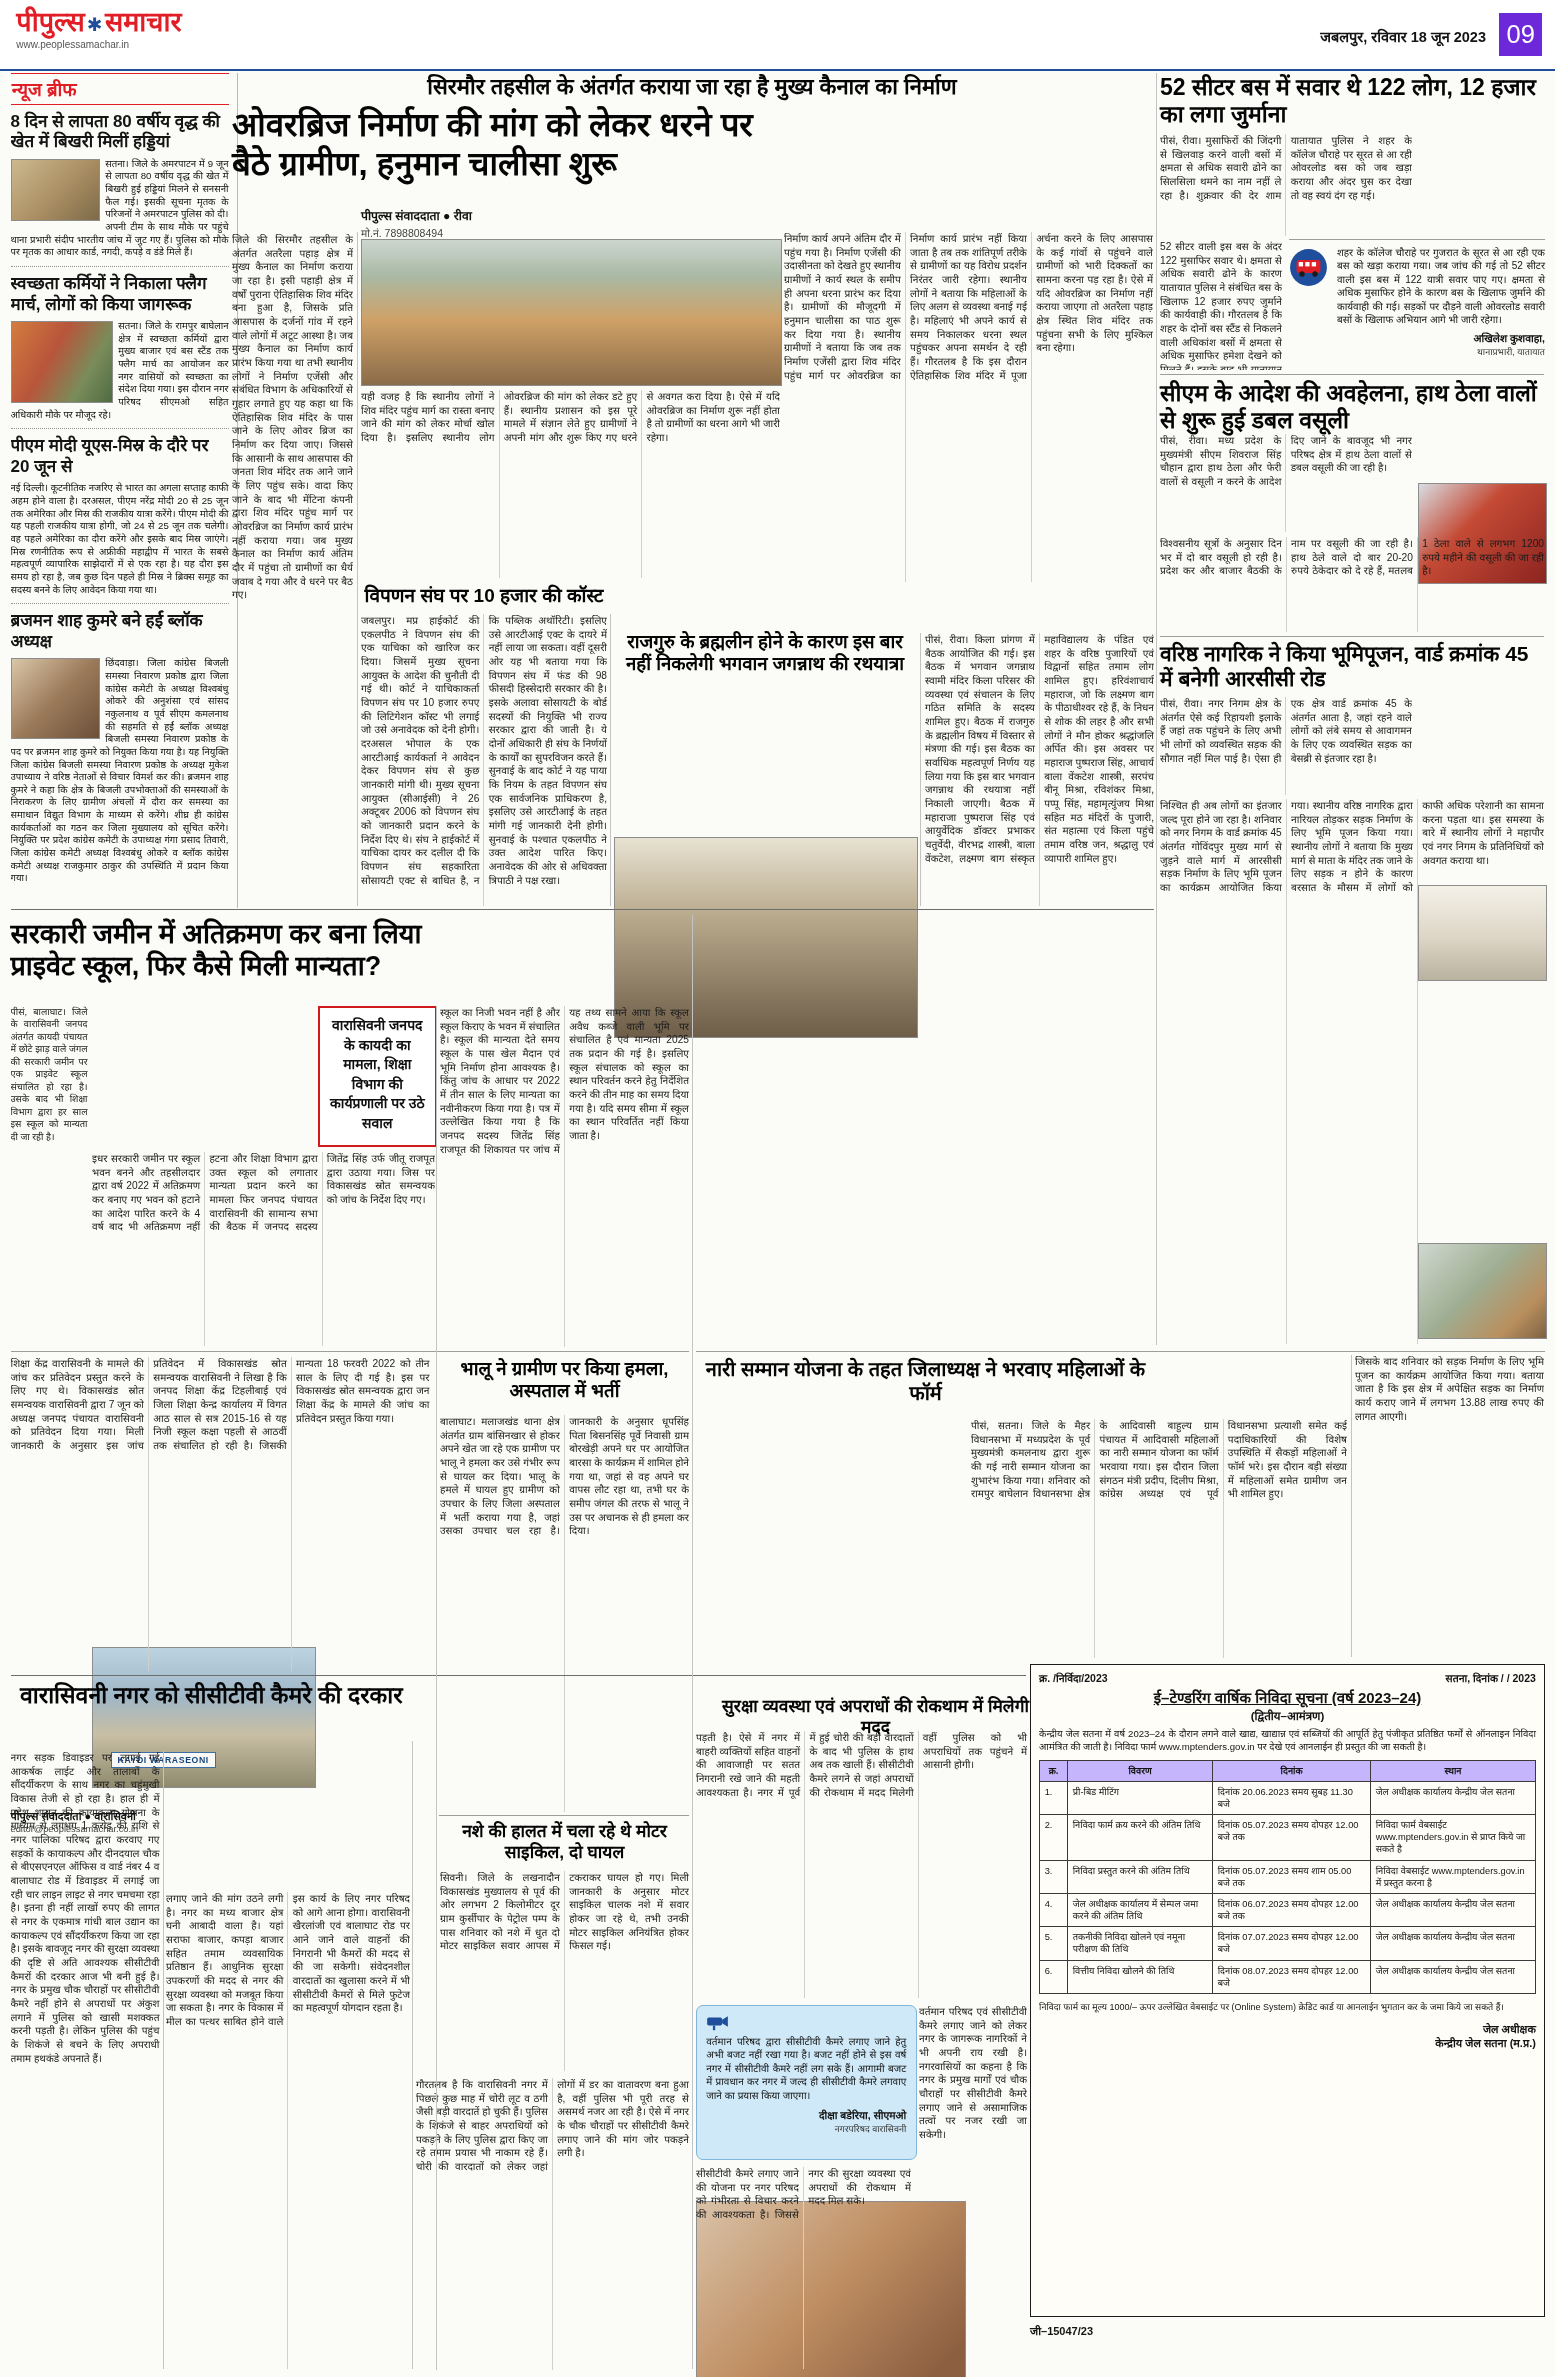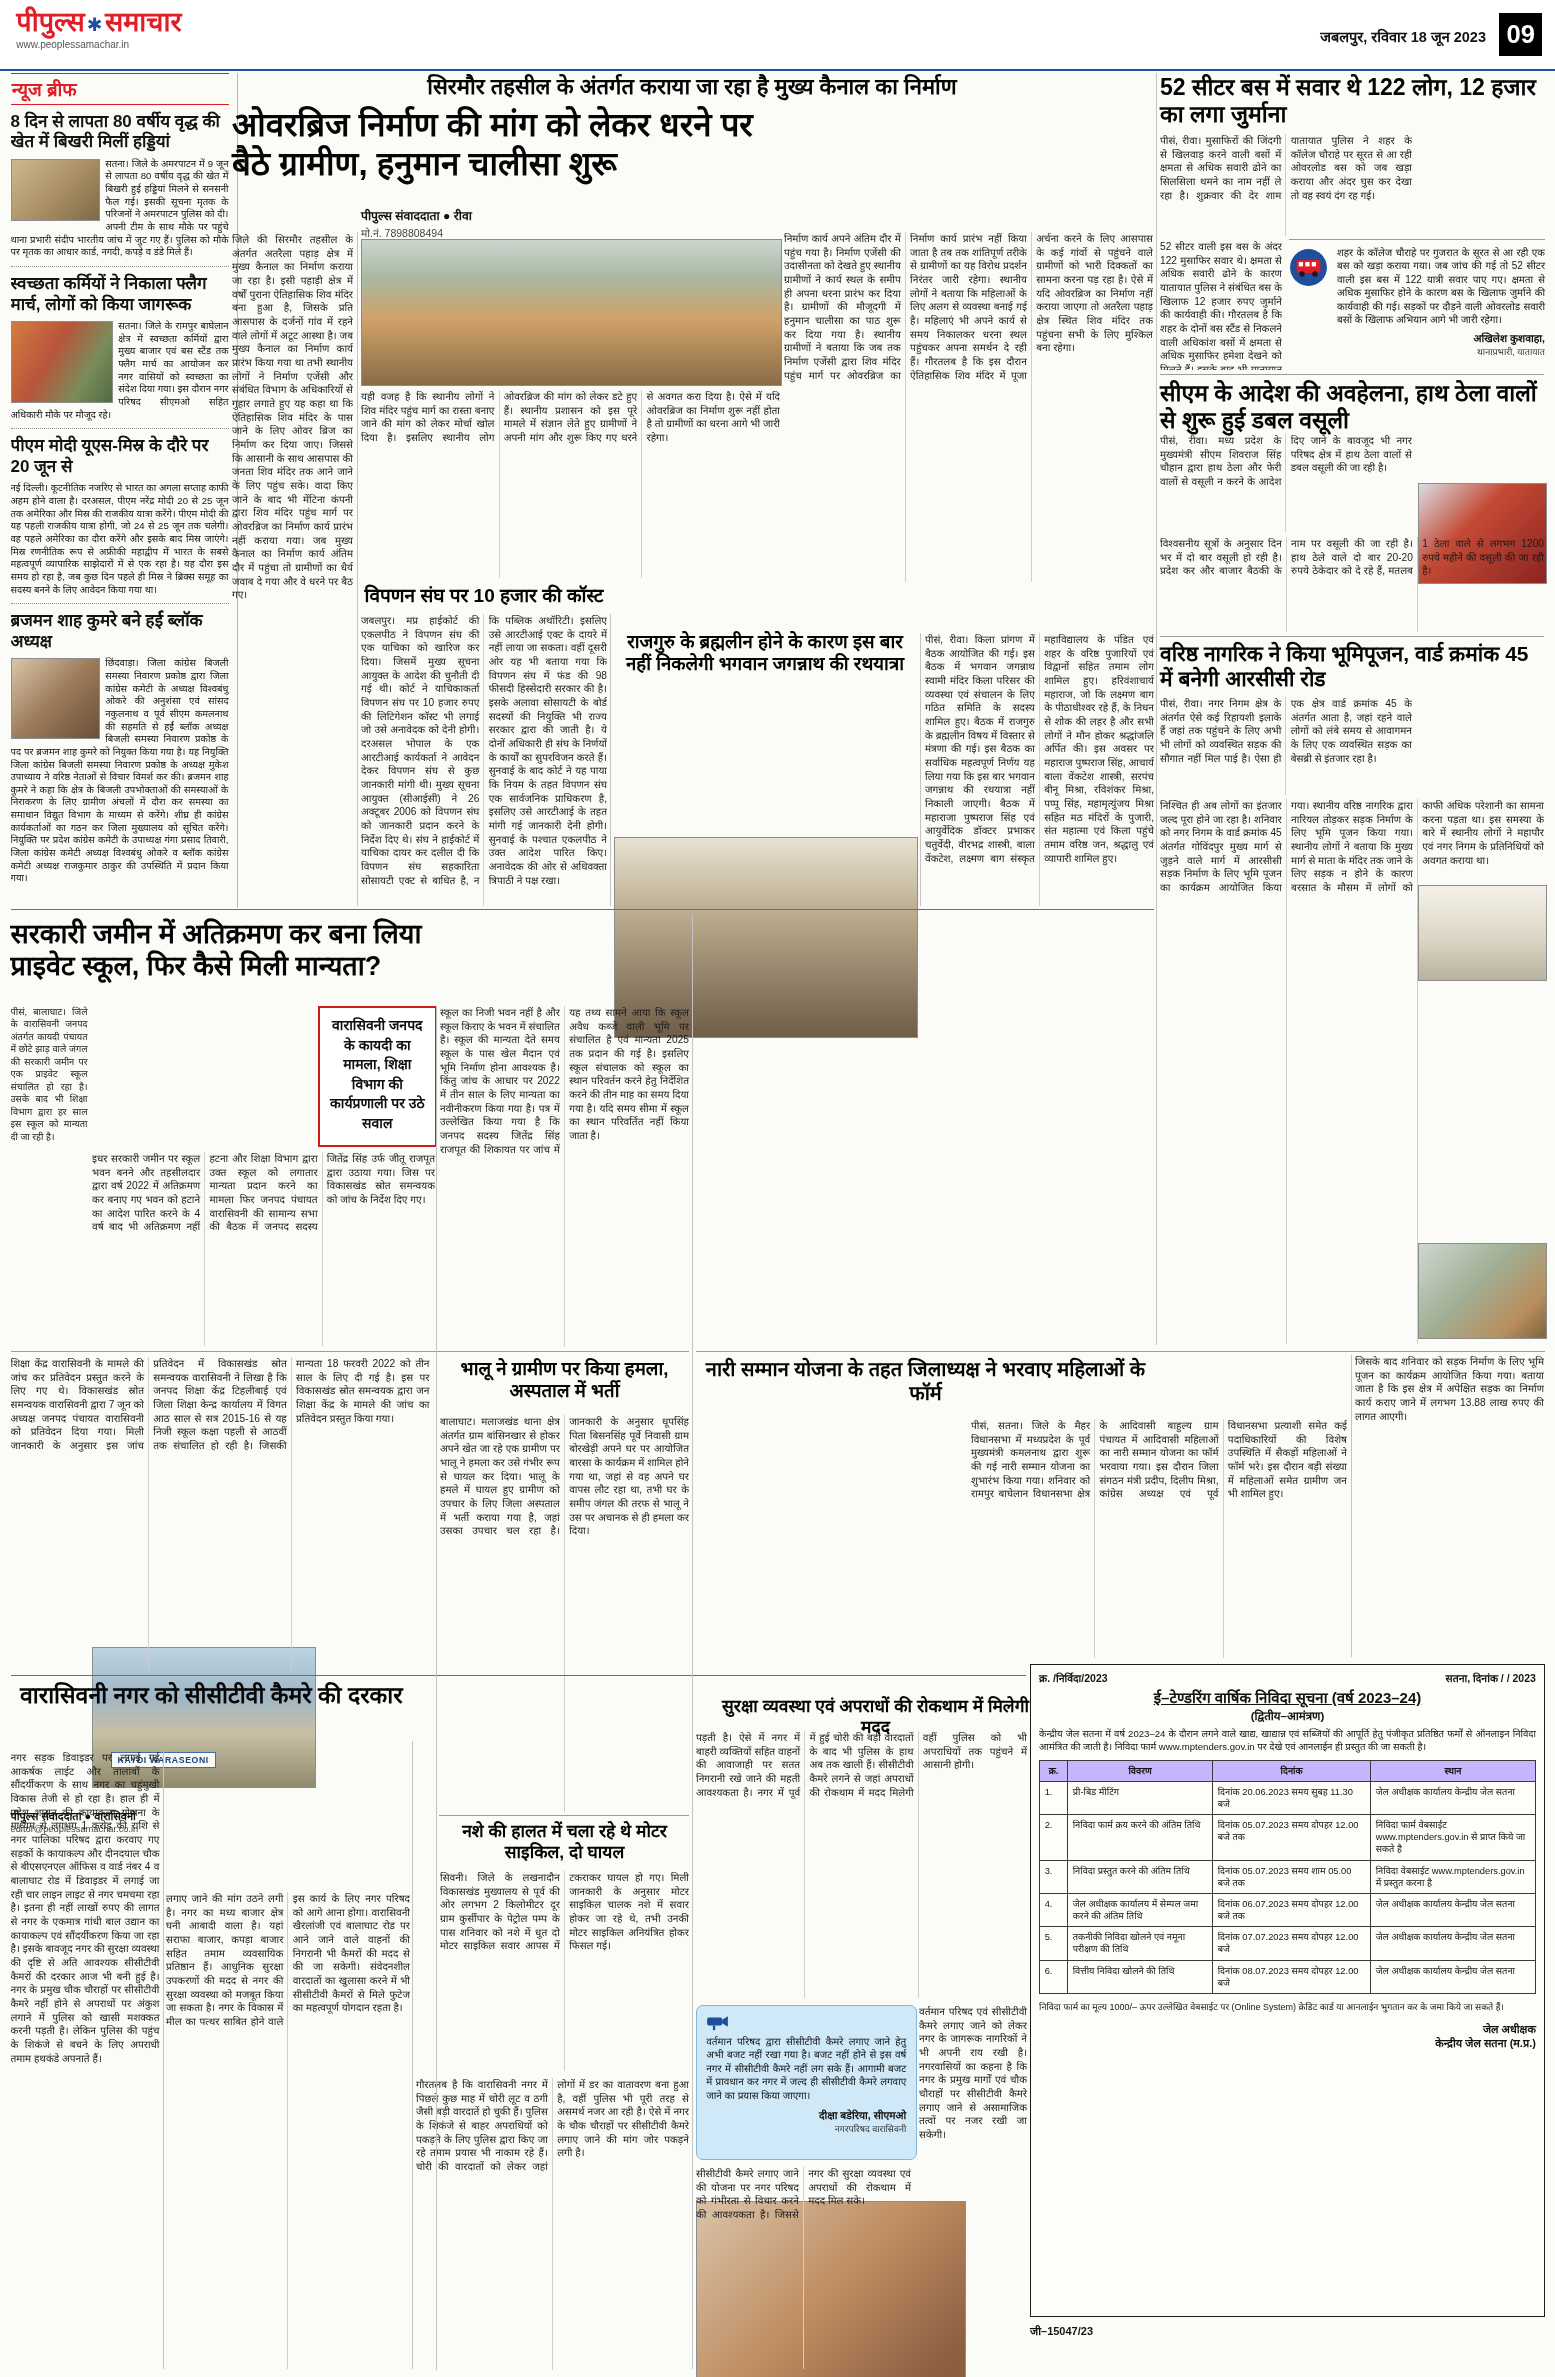--- a/index.html
+++ b/index.html
@@ -74,22 +74,22 @@
 <body>
 
 <header class="abs" style="left:0;top:0;width:1555px;height:69px;background:#fff;border-bottom:2.3px solid #1f4e9c">
   <div class="abs" style="left:16.3px;top:8.1px">
     <div style="font-size:27px;font-weight:800;color:#e11d26;line-height:1.1">
       <span>पीपुल्स</span><span style="color:#1f4e9c;font-size:18.6px;padding:0 2.3px">✱</span><span>समाचार</span>
     </div>
     <div style="font-size:10px;color:#555;margin-top:1.2px">www.peoplessamachar.in</div>
   </div>
   <div class="abs" style="right:69px;top:25.6px;font-size:14.5px;font-weight:700">जबलपुर, रविवार 18 जून 2023</div>
-  <div class="abs" style="right:12.8px;top:12.8px;width:43px;height:43px;background:#000000;color:#fff;
-       font-size:25.6px;font-weight:700;display:flex;align-items:center;justify-content:center">09</div>
+  <div class="abs" style="right:12.8px;top:12.8px;width:43px;height:43px;background:#6d28d9;color:#fff;
+       font-size:25.6px;font-weight:400;display:flex;align-items:center;justify-content:center">09</div>
 </header>
 
 <section class="abs" style="left:10.5px;top:73px;width:218px;height:835px;border-right:0.6px solid #b8b8b8;padding-right:8.1px;overflow:hidden;box-sizing:content-box">
   <div style="color:#e11d26;font-weight:800;font-size:18.6px;border-top:1.7px solid #e11d26;border-bottom:1.7px solid #e11d26;padding:2.3px 1.2px">न्यूज ब्रीफ</div>
 
   <article class="brief-item">
     <h3 class="brief-h">8 दिन से लापता 80 वर्षीय वृद्ध की खेत में बिखरी मिलीं हड्डियां</h3>
     <div style="overflow:hidden">
       <div class="photo ph-bones" style="float:left;width:87px;height:60px;margin:1.2px 5.8px 2.3px 0"></div>
       <p class="brief-body">सतना। जिले के अमरपाटन में 9 जून से लापता 80 वर्षीय वृद्ध की खेत में बिखरी हुई हड्डियां मिलने से सनसनी फैल गई। इसकी सूचना मृतक के परिजनों ने अमरपाटन पुलिस को दी। अपनी टीम के साथ मौके पर पहुंचे थाना प्रभारी संदीप भारतीय जांच में जुट गए हैं। पुलिस को मौके पर मृतक का आधार कार्ड, नगदी, कपड़े व डंडे मिले हैं।</p>

